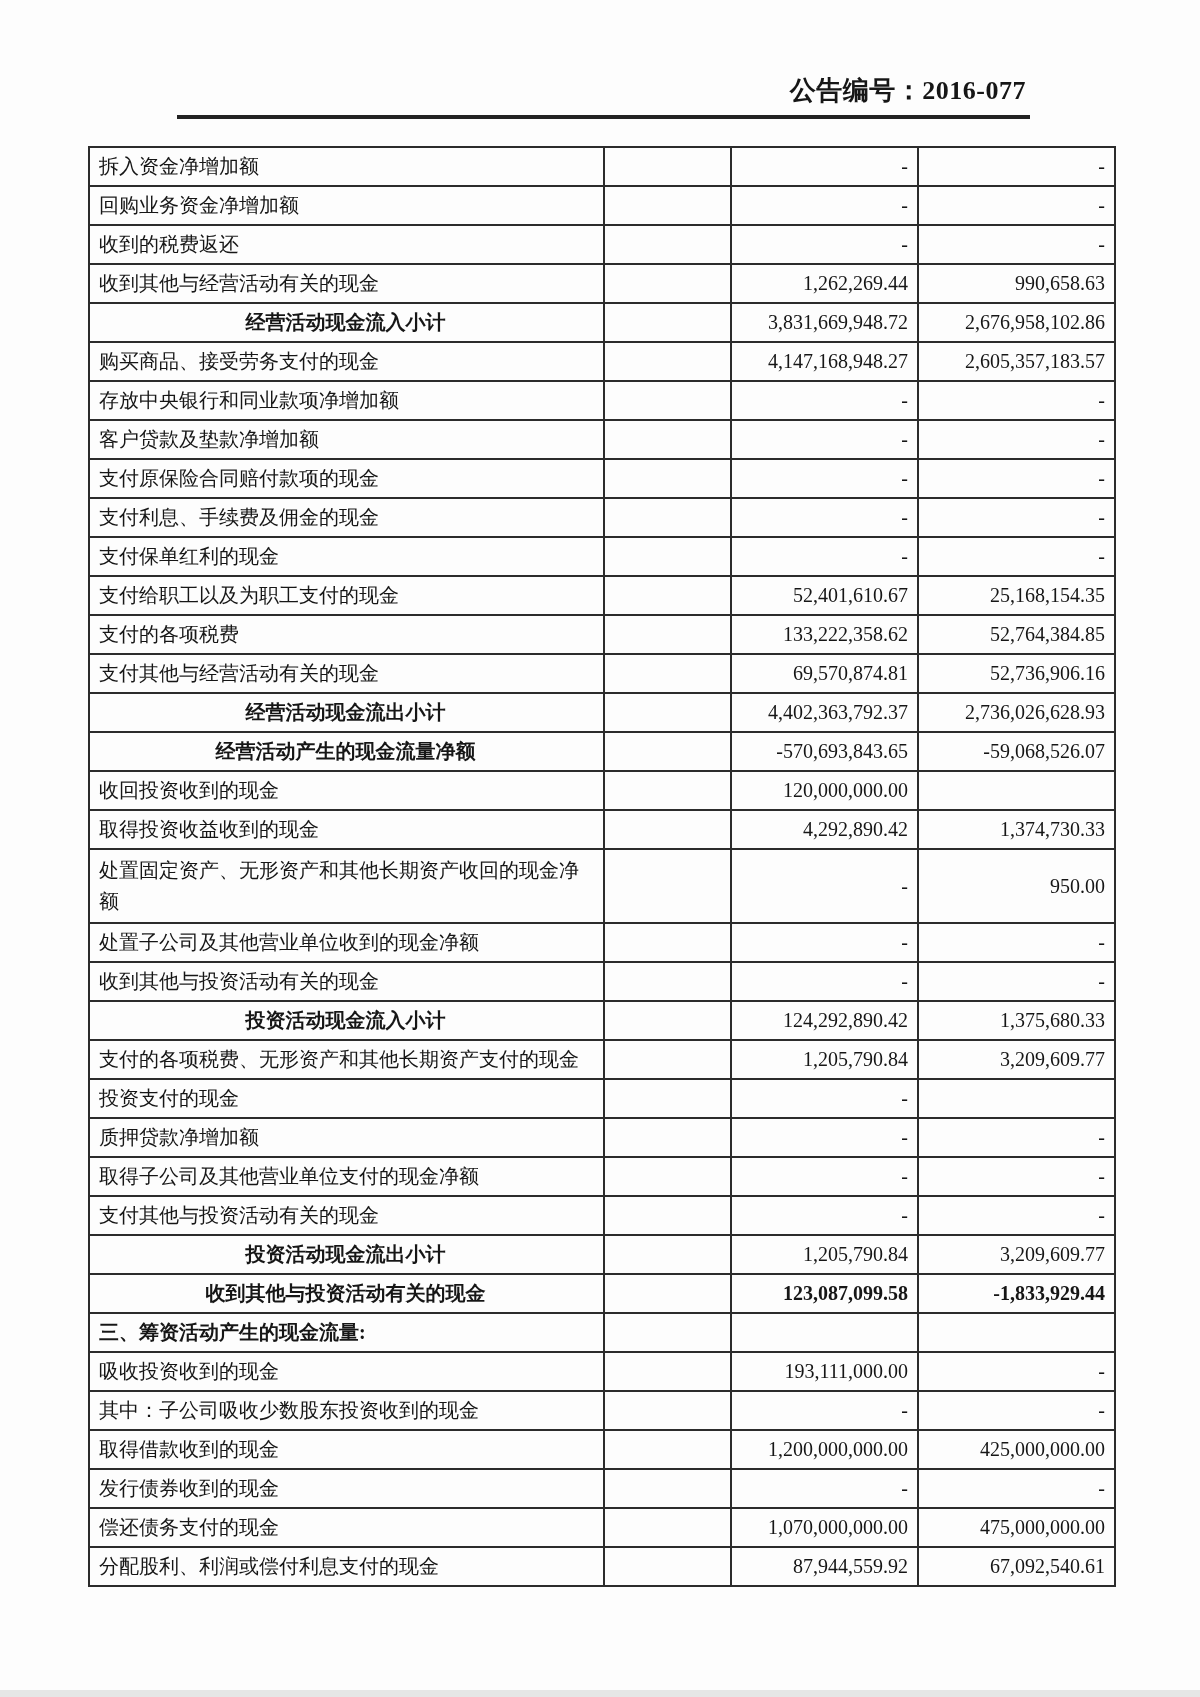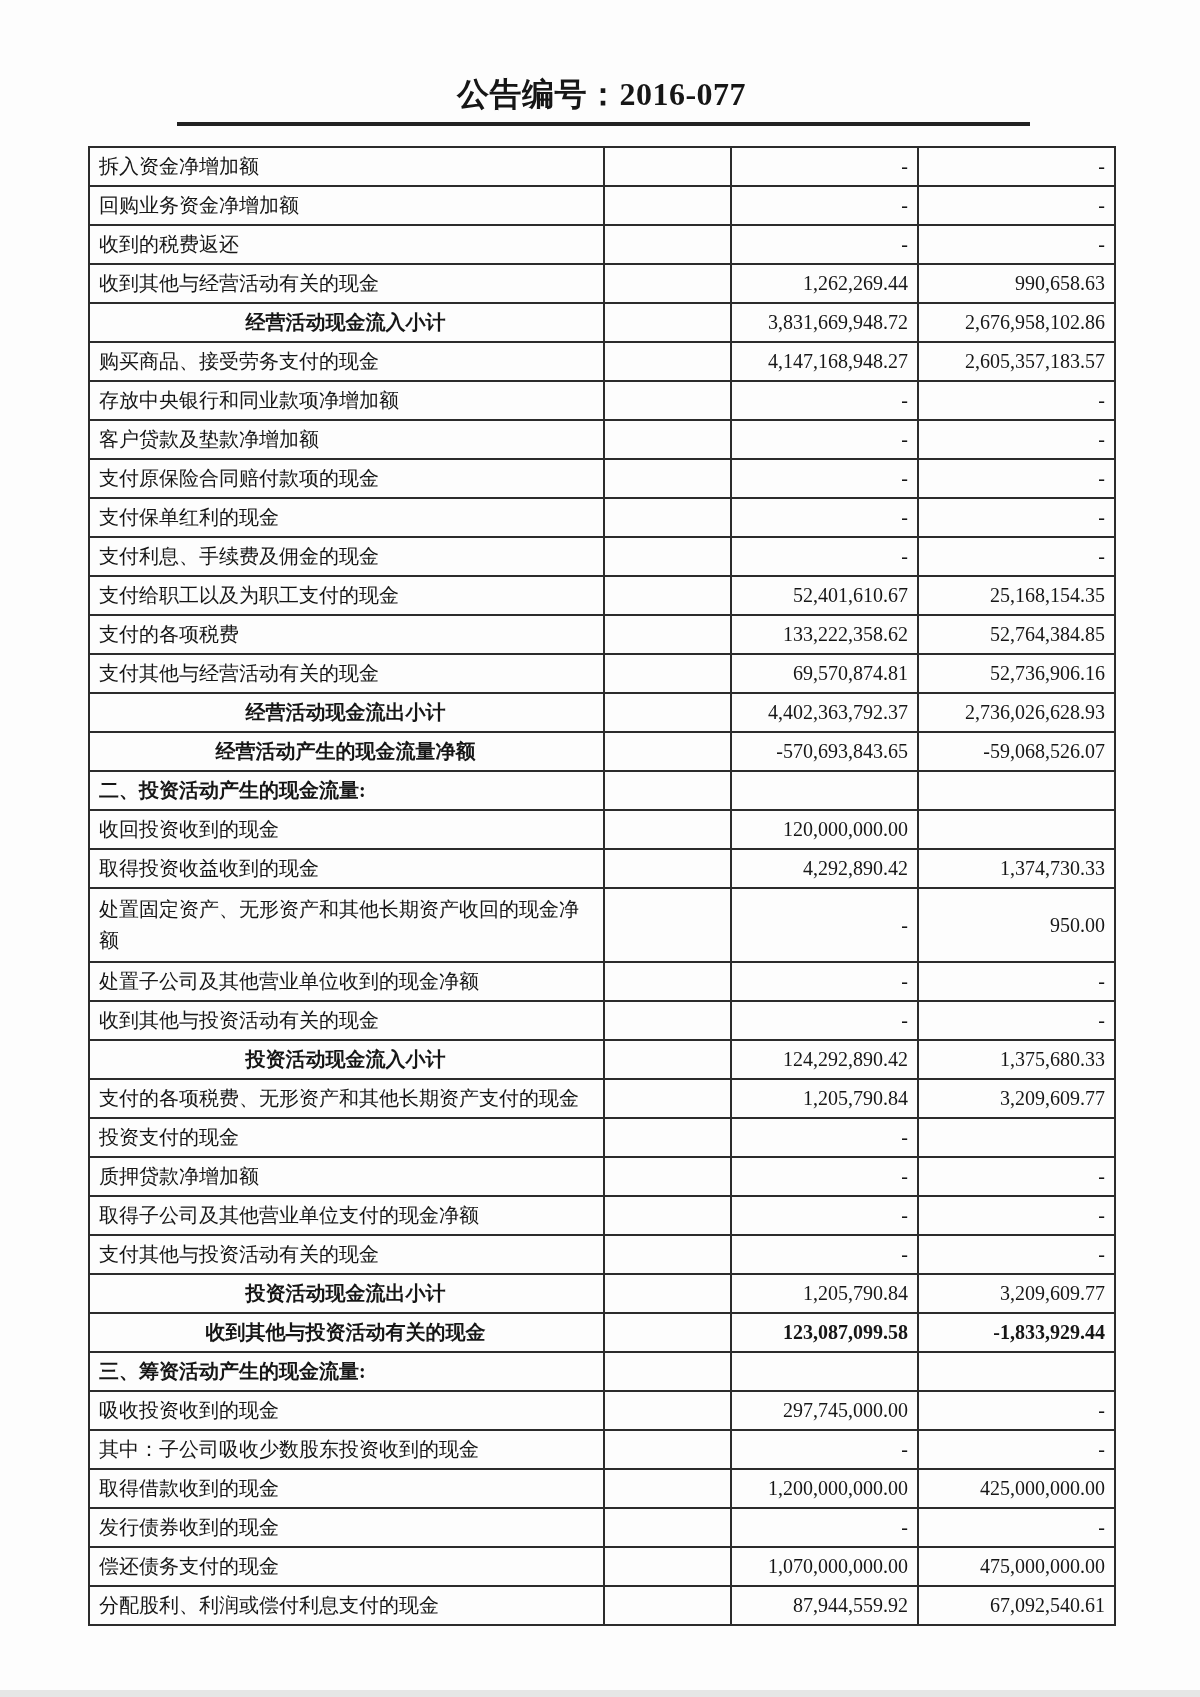--- a/index.html
+++ b/index.html
@@ -18,23 +18,23 @@
   }
   .page-header {
     position: absolute;
     left: 177px;
     top: 76px;
     width: 853px;
     border-bottom: 4px solid #222222;
     padding-bottom: 9px;
   }
   .header-text {
-    text-align: center;
+    text-align: right;
     font-weight: 700;
-    font-size: 32px;
+    font-size: 26px;
     line-height: 1.15;
     padding-right: 4px;
     letter-spacing: 0.5px;
   }
   table.cashflow {
     position: absolute;
     left: 88px;
     top: 146px;
     width: 1026px;
     border-collapse: collapse;
@@ -152,27 +152,27 @@
           <td class="cell-value">-</td>
           <td class="cell-value">-</td>
         </tr>
         <tr class="row-item">
           <td class="cell-label">支付原保险合同赔付款项的现金</td>
           <td class="cell-note"></td>
           <td class="cell-value">-</td>
           <td class="cell-value">-</td>
         </tr>
         <tr class="row-item">
+          <td class="cell-label">支付利息、手续费及佣金的现金</td>
+          <td class="cell-note"></td>
+          <td class="cell-value">-</td>
+          <td class="cell-value">-</td>
+        </tr>
+        <tr class="row-item">
           <td class="cell-label">支付保单红利的现金</td>
-          <td class="cell-note"></td>
-          <td class="cell-value">-</td>
-          <td class="cell-value">-</td>
-        </tr>
-        <tr class="row-item">
-          <td class="cell-label">支付利息、手续费及佣金的现金</td>
           <td class="cell-note"></td>
           <td class="cell-value">-</td>
           <td class="cell-value">-</td>
         </tr>
         <tr class="row-item">
           <td class="cell-label">支付给职工以及为职工支付的现金</td>
           <td class="cell-note"></td>
           <td class="cell-value">52,401,610.67</td>
           <td class="cell-value">25,168,154.35</td>
         </tr>
@@ -192,26 +192,20 @@
           <td class="cell-label">经营活动现金流出小计</td>
           <td class="cell-note"></td>
           <td class="cell-value">4,402,363,792.37</td>
           <td class="cell-value">2,736,026,628.93</td>
         </tr>
         <tr class="row-subtotal">
           <td class="cell-label">经营活动产生的现金流量净额</td>
           <td class="cell-note"></td>
           <td class="cell-value">-570,693,843.65</td>
           <td class="cell-value">-59,068,526.07</td>
-        </tr>
-        <tr class="row-section">
-          <td class="cell-label">二、投资活动产生的现金流量:</td>
-          <td class="cell-note"></td>
-          <td class="cell-value"></td>
-          <td class="cell-value"></td>
         </tr>
         <tr class="row-item">
           <td class="cell-label">收回投资收到的现金</td>
           <td class="cell-note"></td>
           <td class="cell-value">120,000,000.00</td>
           <td class="cell-value"></td>
         </tr>
         <tr class="row-item">
           <td class="cell-label">取得投资收益收到的现金</td>
           <td class="cell-note"></td>
@@ -287,21 +281,21 @@
         </tr>
         <tr class="row-section">
           <td class="cell-label">三、筹资活动产生的现金流量:</td>
           <td class="cell-note"></td>
           <td class="cell-value"></td>
           <td class="cell-value"></td>
         </tr>
         <tr class="row-item">
           <td class="cell-label">吸收投资收到的现金</td>
           <td class="cell-note"></td>
-          <td class="cell-value">297,745,000.00</td>
+          <td class="cell-value">193,111,000.00</td>
           <td class="cell-value">-</td>
         </tr>
         <tr class="row-item">
           <td class="cell-label">其中：子公司吸收少数股东投资收到的现金</td>
           <td class="cell-note"></td>
           <td class="cell-value">-</td>
           <td class="cell-value">-</td>
         </tr>
         <tr class="row-item">
           <td class="cell-label">取得借款收到的现金</td>

